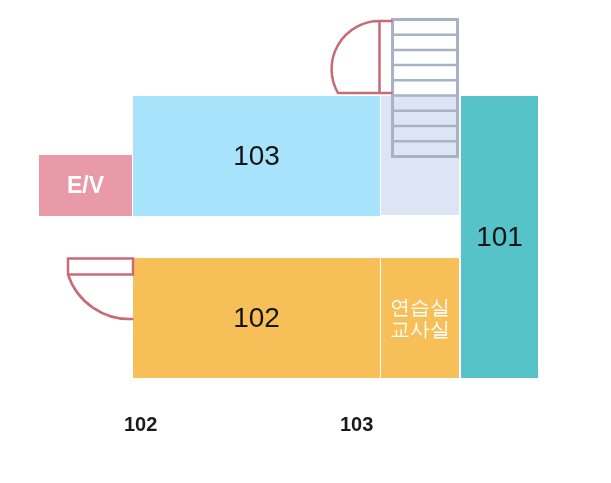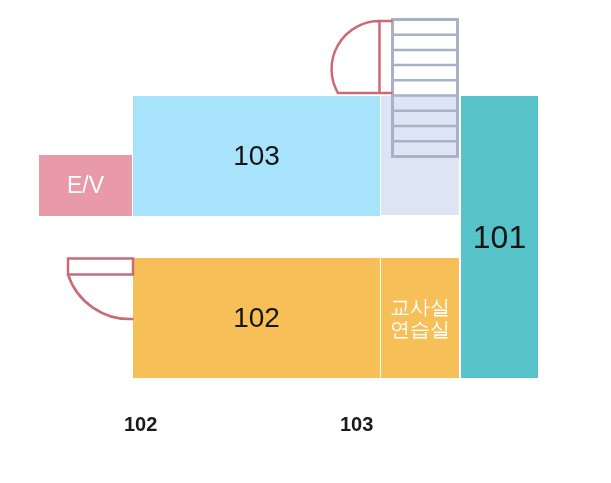--- a/index.html
+++ b/index.html
@@ -2,24 +2,24 @@
 <html><head>
 <meta charset="utf-8">
 <style>
   html,body{margin:0;padding:0;background:#ffffff;}
   .canvas{
     position:relative;width:611px;height:483px;background:#ffffff;
     font-family:"Liberation Sans", sans-serif;overflow:hidden;
   }
   .room{position:absolute;display:flex;align-items:center;justify-content:center;}
   .room .lbl{white-space:nowrap;}
-  #room-ev{left:39px;top:155px;width:93px;height:61px;background:#e89aa8;color:#ffffff;font-size:23px;font-weight:400;}
+  #room-ev{left:39px;top:155px;width:93px;height:61px;background:#e89aa8;color:#ffffff;font-size:23px;font-weight:700;}
   #room-103{left:133px;top:96px;width:247px;height:120px;background:#a8e3fc;color:#141414;font-size:28px;}
   #hallway{position:absolute;left:381px;top:96px;width:78px;height:119px;background:#dde4f4;}
-  #room-101{left:461px;top:96px;width:77px;height:282px;background:#55c3c8;color:#141414;font-size:32px;}
+  #room-101{left:461px;top:96px;width:77px;height:282px;background:#55c3c8;color:#141414;font-size:28px;}
   #room-102{left:133px;top:258px;width:247px;height:120px;background:#f7bf58;color:#141414;font-size:28px;}
   #room-annex{
     left:381px;top:258px;width:78px;height:120px;background:#f7bf58;color:#ffffff;
     font-size:20px;font-weight:500;line-height:22px;text-align:center;flex-direction:column;
   }
   .overlay{position:absolute;left:0;top:0;pointer-events:none;}
   .legend-item{
     position:absolute;top:413px;display:flex;align-items:baseline;gap:12px;
     font-size:20px;color:#222222;
   }
@@ -44,22 +44,22 @@
 
   <div class="room" id="room-101">
     <span class="lbl">101</span>
   </div>
 
   <div class="room" id="room-102">
     <span class="lbl">102</span>
   </div>
 
   <div class="room" id="room-annex">
+    <span class="lbl">연습실</span>
     <span class="lbl">교사실</span>
-    <span class="lbl">연습실</span>
   </div>
 
   <svg class="overlay" width="611" height="483" viewBox="0 0 611 483" aria-hidden="true">
 
     <g stroke="#a9b1c7" fill="none">
       <rect x="392.5" y="19.5" width="65" height="137" stroke-width="3"></rect>
       <line x1="392.5" y1="34.7" x2="457.5" y2="34.7" stroke-width="2.5"></line>
       <line x1="392.5" y1="49.9" x2="457.5" y2="49.9" stroke-width="2.5"></line>
       <line x1="392.5" y1="65.1" x2="457.5" y2="65.1" stroke-width="2.5"></line>
       <line x1="392.5" y1="80.3" x2="457.5" y2="80.3" stroke-width="2.5"></line>

